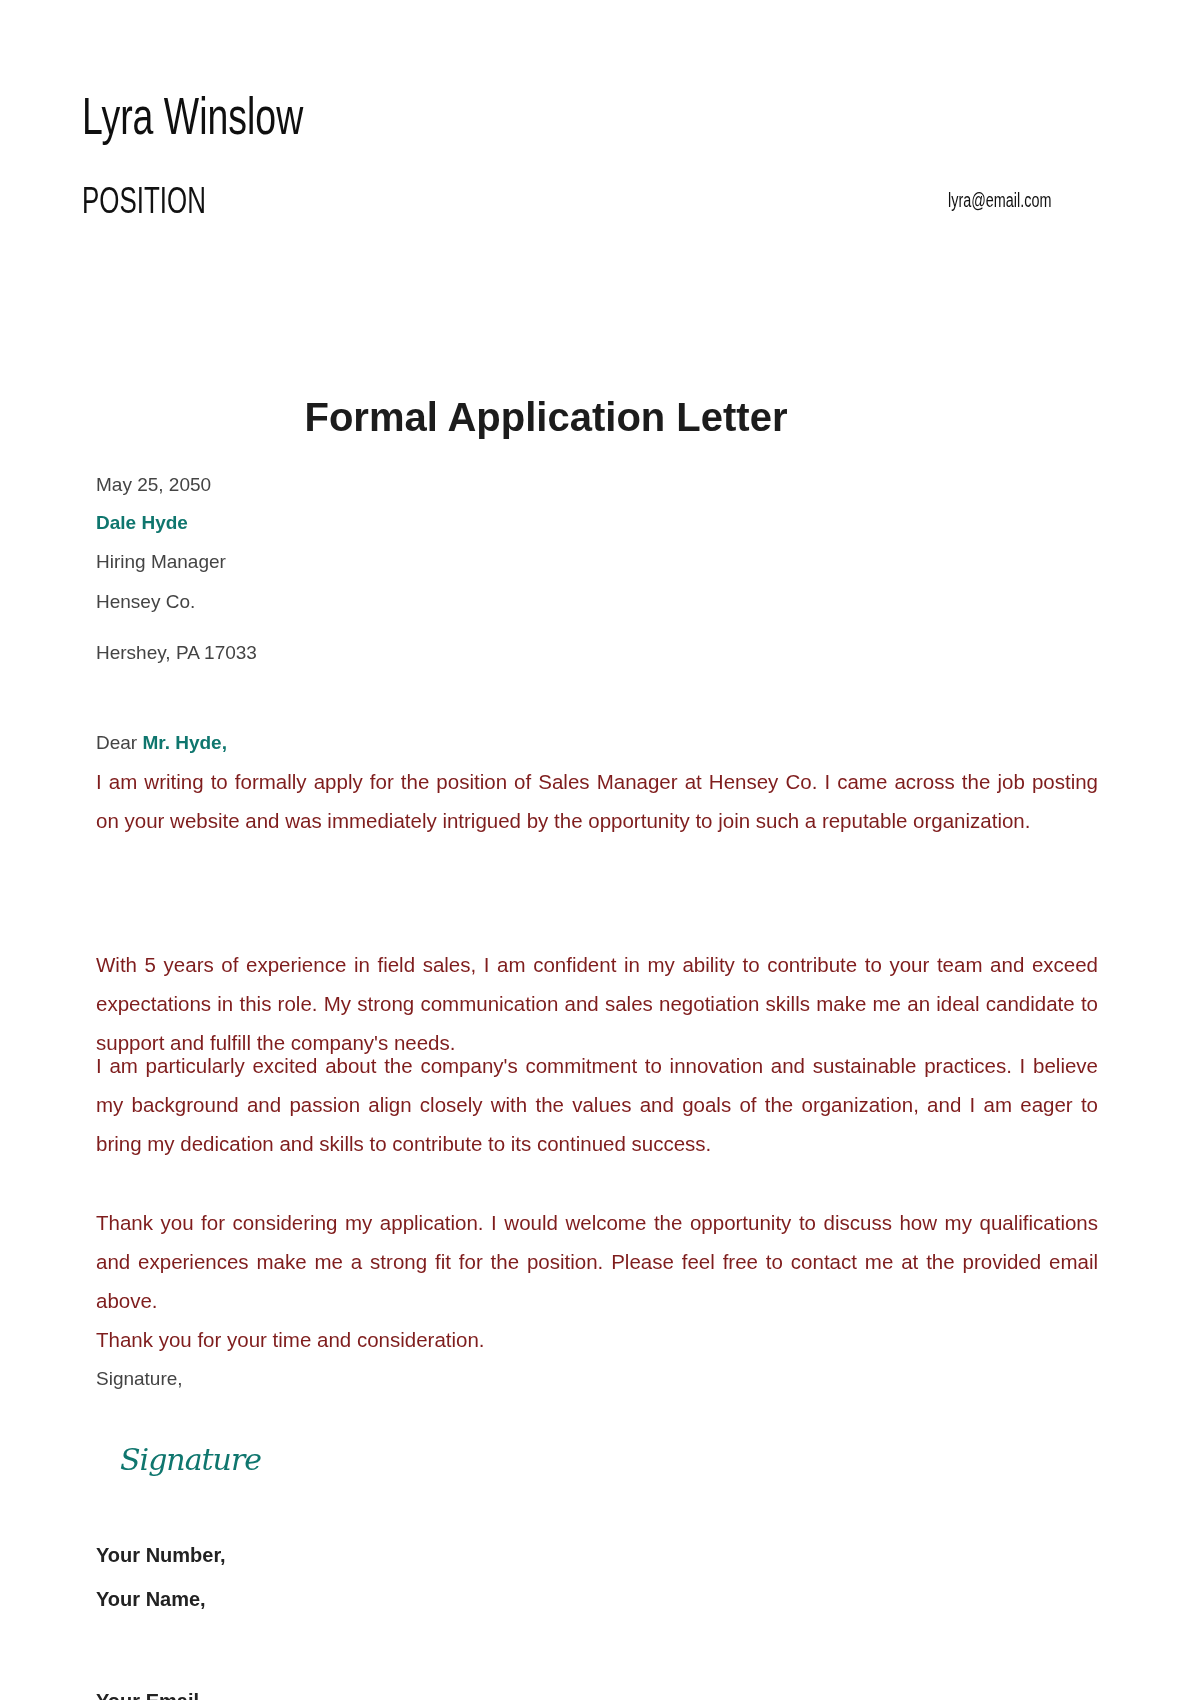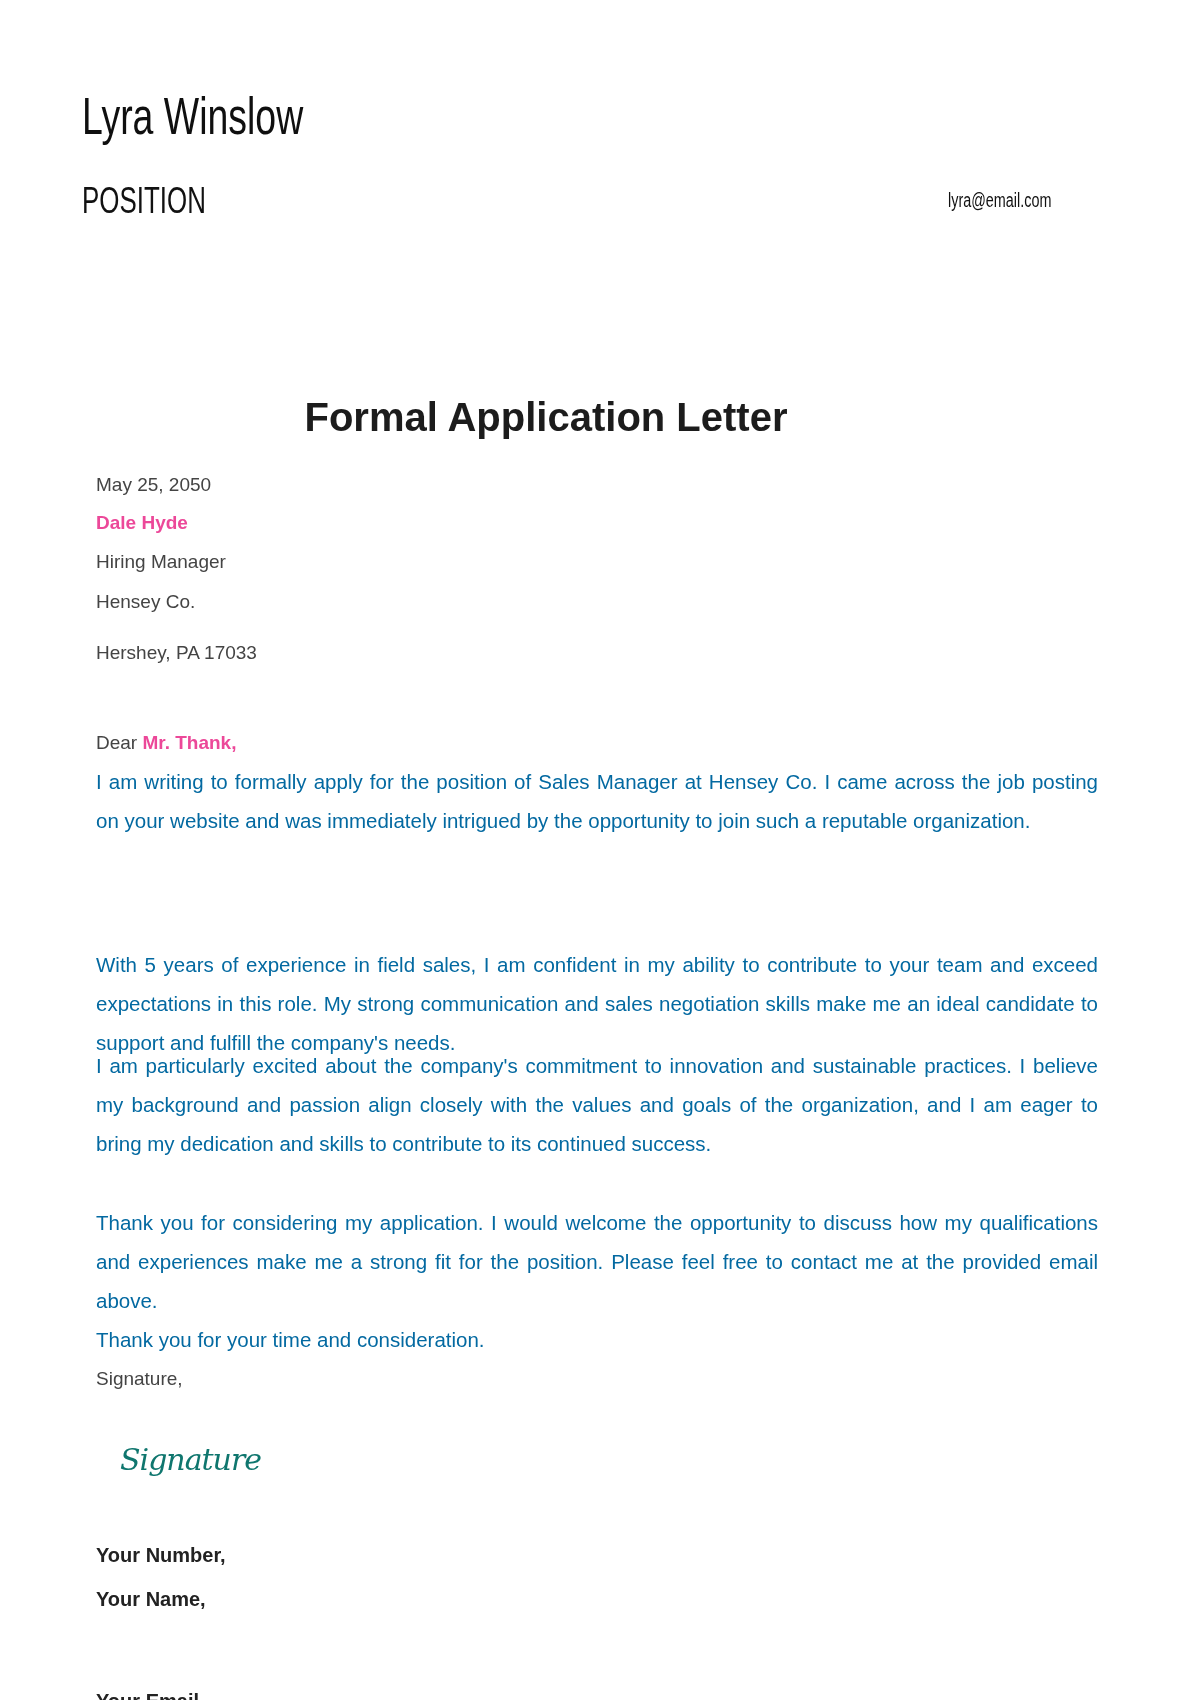--- a/index.html
+++ b/index.html
@@ -25,25 +25,25 @@
       font-size: 20px; color: #111;
       transform: scaleX(0.72); transform-origin: left top;
       white-space: nowrap;
     }
 
     .title {
       position: absolute; left: 0; top: 395px; width: 1092px;
       text-align: center; font-size: 40px; font-weight: 700; color: #1c1c1c;
     }
     .line { position: absolute; left: 96px; font-size: 19px; color: #444; white-space: nowrap; }
-    .bold { font-weight: 700; color: #ec4899; }
+    .bold { font-weight: 700; color: #0f766e; }
 
     .para {
       position: absolute; left: 96px; width: 1002px;
-      font-size: 20.5px; line-height: 39px; color: #0369a1;
+      font-size: 20.5px; line-height: 39px; color: #7f1d1d;
       text-align: justify;
     }
 
     .signature {
       position: absolute; left: 120px; top: 1442px;
       font-family: "DejaVu Serif", serif; font-style: italic;
       font-size: 30px; color: #0f766e; letter-spacing: -1px;
     }
 
     .signoff { position: absolute; left: 96px; font-size: 20px; font-weight: 700; color: #222; white-space: nowrap; }
@@ -61,21 +61,21 @@
 
 <div>
   <div class="line" style="top:474px;">May 25, 2050</div>
   <div class="line bold" style="top:512px;">Dale Hyde</div>
   <div class="line" style="top:551px;">Hiring Manager</div>
   <div class="line" style="top:591px;">Hensey Co.</div>
   <div class="line" style="top:642px;">Hershey, PA 17033</div>
 </div>
 
 <div class="line" style="top:732px;">
-  <span>Dear </span><span class="bold">Mr. Thank,</span>
+  <span>Dear </span><span class="bold">Mr. Hyde,</span>
 </div>
 
 <p class="para" style="top:762px;">I am writing to formally apply for the position of Sales Manager at Hensey Co. I came across the job posting on your website and was immediately intrigued by the opportunity to join such a reputable organization.</p>
 <p class="para" style="top:930px;margin-top:15px;">With 5 years of experience in field sales, I am confident in my ability to contribute to your team and exceed expectations in this role. My strong communication and sales negotiation skills make me an ideal candidate to support and fulfill the company's needs.</p>
 <p class="para" style="top:1046px;">I am particularly excited about the company's commitment to innovation and sustainable practices. I believe my background and passion align closely with the values and goals of the organization, and I am eager to bring my dedication and skills to contribute to its continued success.</p>
 <p class="para" style="top:1203px;">Thank you for considering my application. I would welcome the opportunity to discuss how my qualifications and experiences make me a strong fit for the position. Please feel free to contact me at the provided email above.</p>
 <p class="para" style="top:1320px;">Thank you for your time and consideration.</p>
 
 <div class="line" style="top:1368px;">Signature,</div>
 

